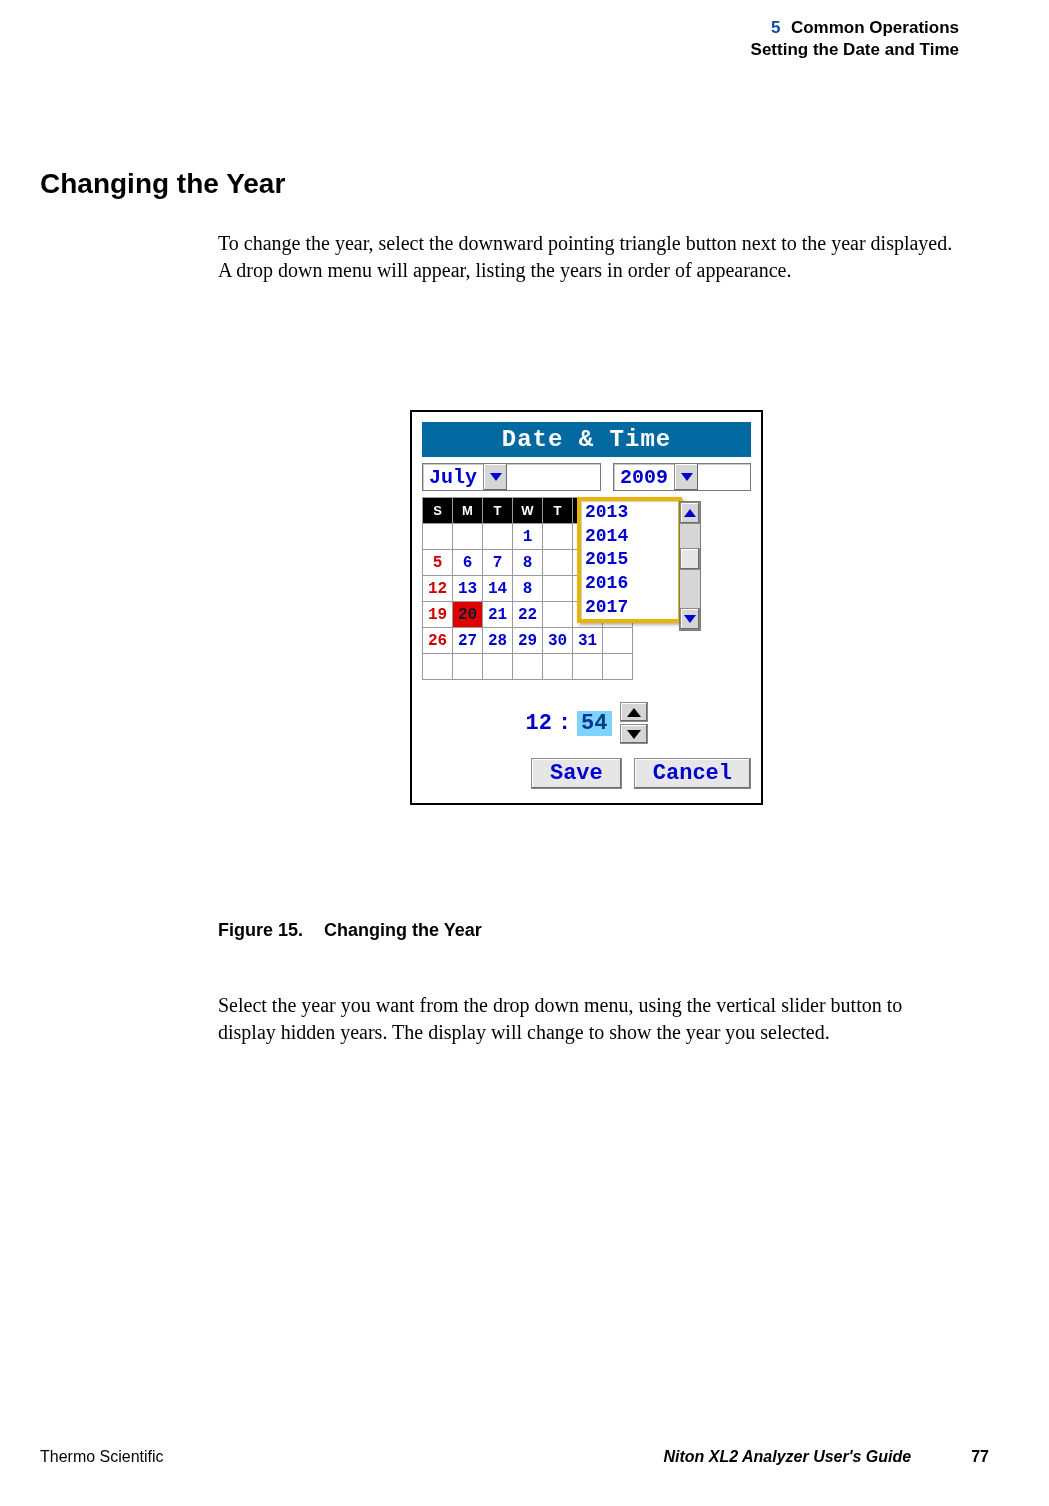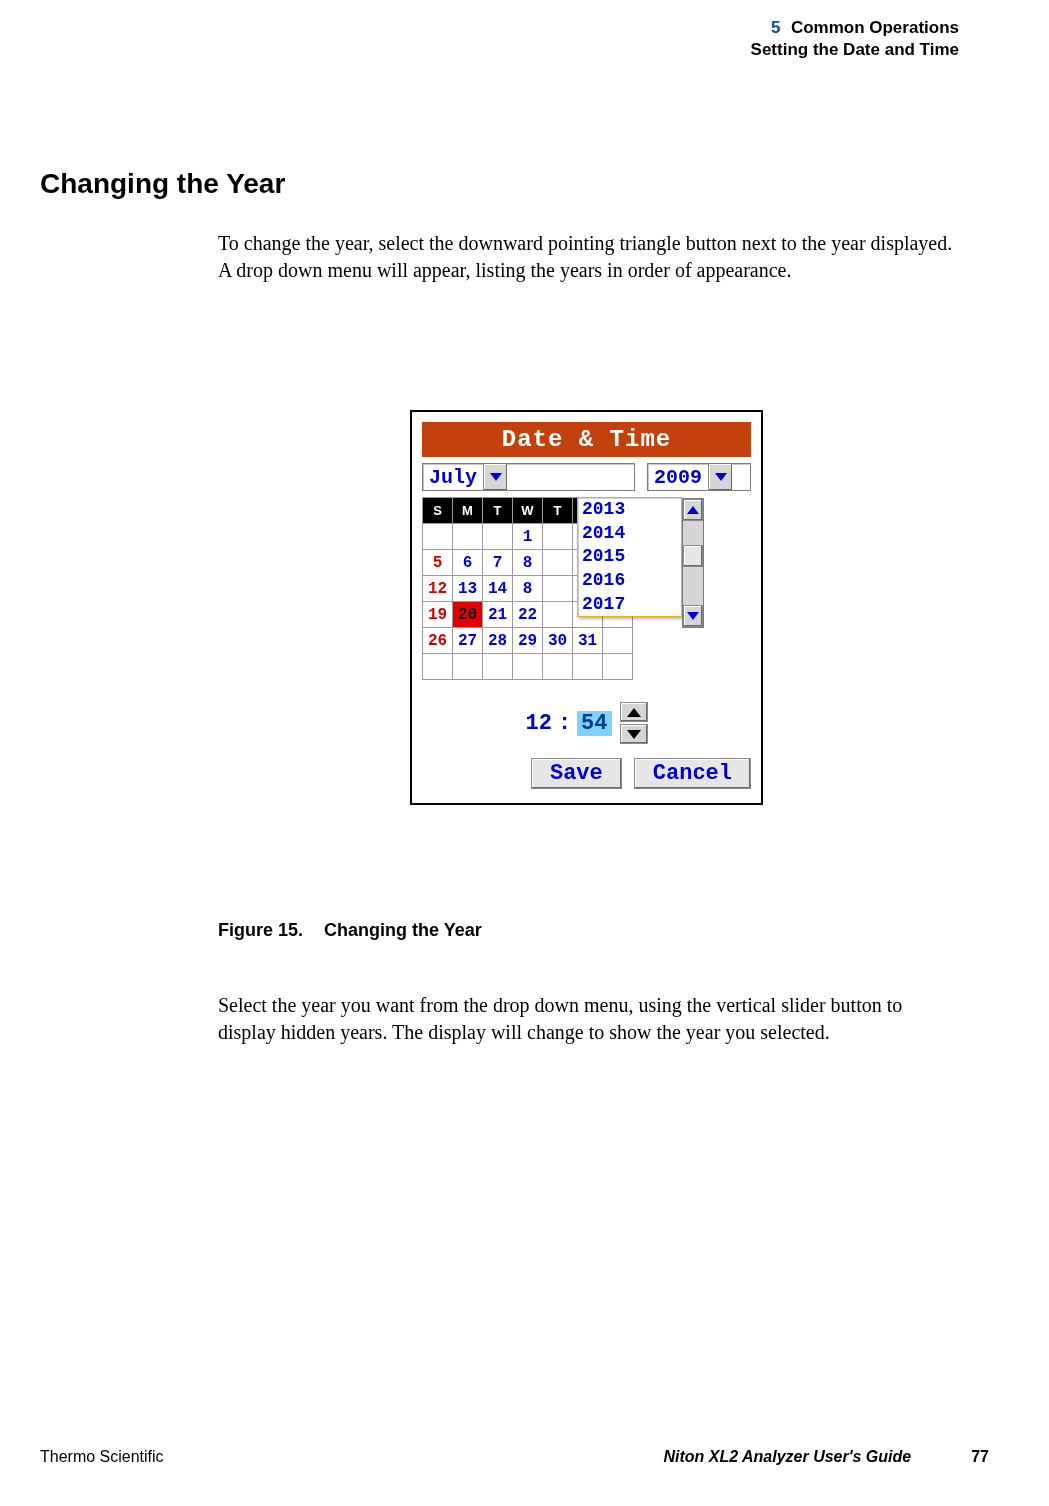--- a/index.html
+++ b/index.html
@@ -54,21 +54,21 @@
     position: absolute;
     left: 410px;
     top: 410px;
     width: 353px;
     border: 2px solid #000;
     background: #fff;
     padding: 10px 10px 14px 10px;
     font-family: "Courier New", monospace;
   }
   .titlebar {
-    background: #c2410c;
+    background: #0369a1;
     color: #fff;
     font-family: "Courier New", monospace;
     font-size: 24px;
     font-weight: 700;
     text-align: center;
     padding: 4px 0;
     letter-spacing: 1px;
   }
   .row { display: flex; gap: 12px; margin-top: 6px; align-items:stretch;}
   .combo {
@@ -131,21 +131,21 @@
   .cal td { color: #0000d0; background:#fff;}
   .cal td.sun { color: #d00000; }
   .cal td.sel { background: #e20000; color: #0f172a; }
   .cal td.covered { color: transparent; }
   .dropdown {
     position: absolute;
     top: 0px;
     left: 155px;
     width: 105px;
     background: #fff;
-    border: 1px solid #eab308;
+    border: 4px solid #eab308;
     box-shadow: 2px 2px 3px rgba(0,0,0,.3), inset 1px 1px 0 #d0d0d0;
   }
   .dropdown .opt {
     color: #0000d0;
     font-weight: 700;
     font-size: 18px;
     padding: 1px 6px 2px 4px;
     line-height: 1.15;
   }
   .scrollbar {
@@ -250,21 +250,21 @@
 <div class="device">
   <div class="titlebar">Date &amp; Time</div>
 
   <div class="row">
     <div class="combo" style="flex:1">
       <span class="val">July</span>
       <span class="btn">
           <span class="tri-down"></span>
         </span>
     </div>
-    <div class="combo" style="width:104px">
+    <div class="combo" style="width:138px">
       <span class="val">2009</span>
       <span class="btn">
           <span class="tri-down"></span>
         </span>
     </div>
   </div>
 
   <div class="cal-wrap">
     <table class="cal">
       <thead>

